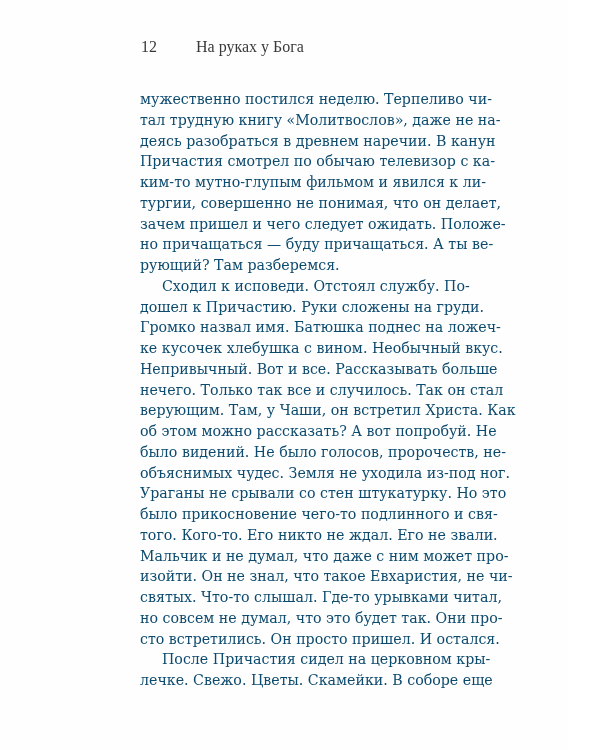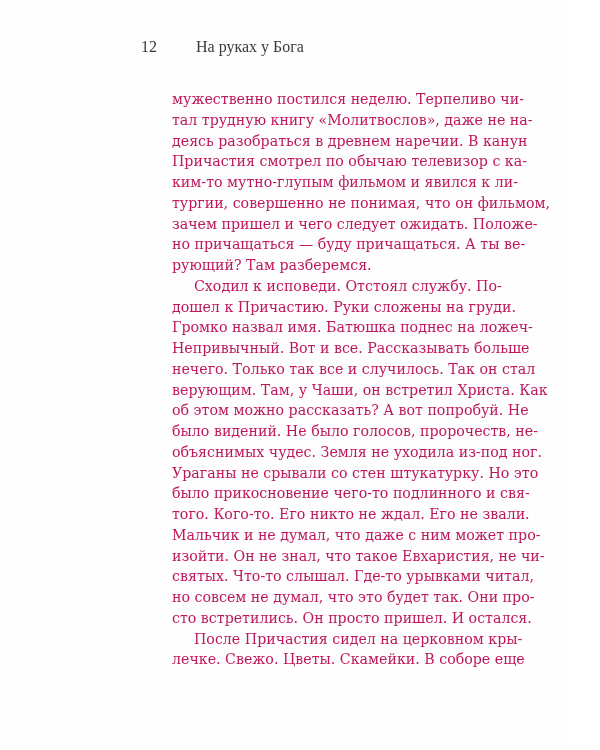--- a/index.html
+++ b/index.html
@@ -9,21 +9,21 @@
   }
   .header {
     position: absolute; left: 141px; top: 38px; width: 330px; height: 22px;
     font-family: "Liberation Serif", "DejaVu Serif", serif; font-size: 16px; color: #3a3a3a;
   }
   .header .num { position: absolute; left: 0; top: 0; }
   .header .title { position: absolute; left: 55px; top: 0; }
   .body {
     position: absolute; left: 140px; top: 89px; width: 327px;
     font-family: "DejaVu Serif", "Liberation Serif", serif; font-size: 14.2px;
-    line-height: 20.75px; color: #be185d; margin-left: 32px;
+    line-height: 20.75px; color: #0c4a6e;
   }
   .line {
     display: block; white-space: nowrap; text-align: justify; text-align-last: justify;
     height: 20.75px;
   }
   .line.last { text-align-last: left; }
   .line.indent { padding-left: 22px; }
 </style>
 </head>
 <body>
@@ -33,27 +33,28 @@
     <span class="num">12</span>
     <span class="title">На руках у Бога</span>
   </div>
 
   <div class="body">
     <span class="line">мужественно постился неделю. Терпеливо чи-</span>
     <span class="line">тал трудную книгу «Молитвослов», даже не на-</span>
     <span class="line">деясь разобраться в древнем наречии. В канун</span>
     <span class="line">Причастия смотрел по обычаю телевизор с ка-</span>
     <span class="line">ким-то мутно-глупым фильмом и явился к ли-</span>
-    <span class="line">тургии, совершенно не понимая, что он фильмом,</span>
+    <span class="line">тургии, совершенно не понимая, что он делает,</span>
     <span class="line">зачем пришел и чего следует ожидать. Положе-</span>
     <span class="line">но причащаться — буду причащаться. А ты ве-</span>
     <span class="line last">рующий? Там разберемся.</span>
     <span class="line indent">Сходил к исповеди. Отстоял службу. По-</span>
     <span class="line">дошел к Причастию. Руки сложены на груди.</span>
     <span class="line">Громко назвал имя. Батюшка поднес на ложеч-</span>
+    <span class="line">ке кусочек хлебушка с вином. Необычный вкус.</span>
     <span class="line">Непривычный. Вот и все. Рассказывать больше</span>
     <span class="line">нечего. Только так все и случилось. Так он стал</span>
     <span class="line">верующим. Там, у Чаши, он встретил Христа. Как</span>
     <span class="line">об этом можно рассказать? А вот попробуй. Не</span>
     <span class="line">было видений. Не было голосов, пророчеств, не-</span>
     <span class="line">объяснимых чудес. Земля не уходила из-под ног.</span>
     <span class="line">Ураганы не срывали со стен штукатурку. Но это</span>
     <span class="line">было прикосновение чего-то подлинного и свя-</span>
     <span class="line">того. Кого-то. Его никто не ждал. Его не звали.</span>
     <span class="line">Мальчик и не думал, что даже с ним может про-</span>

